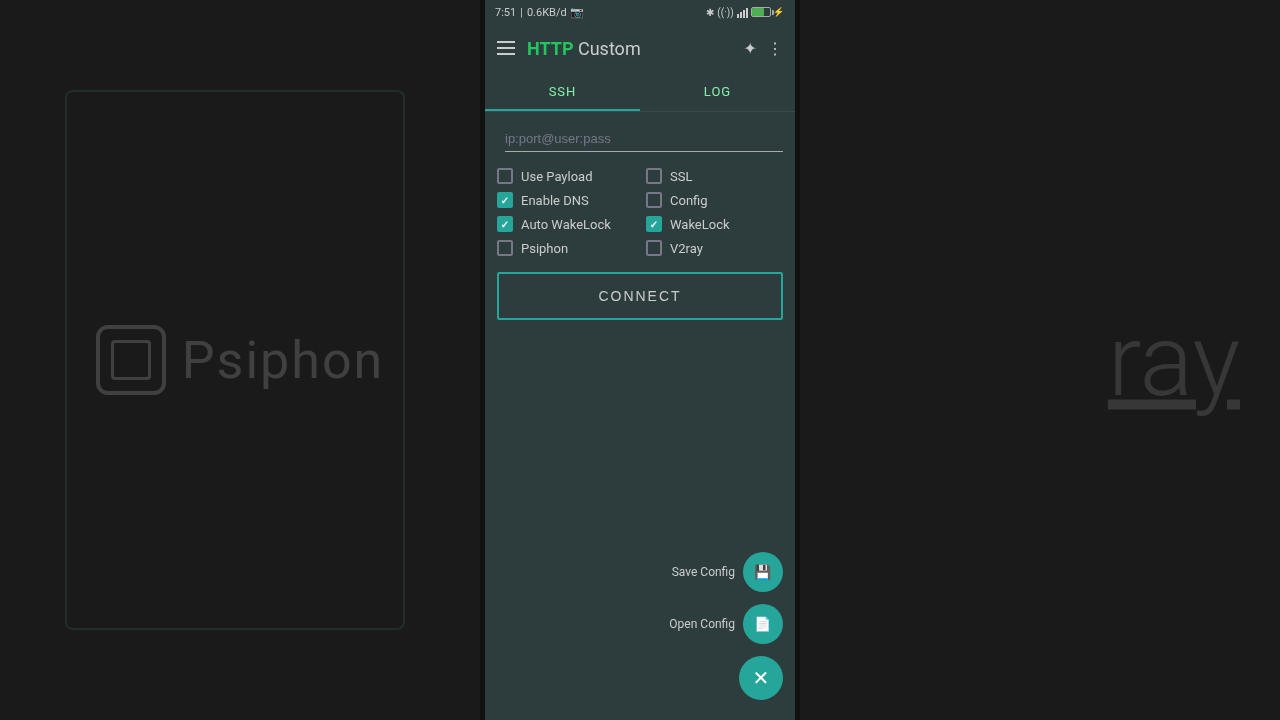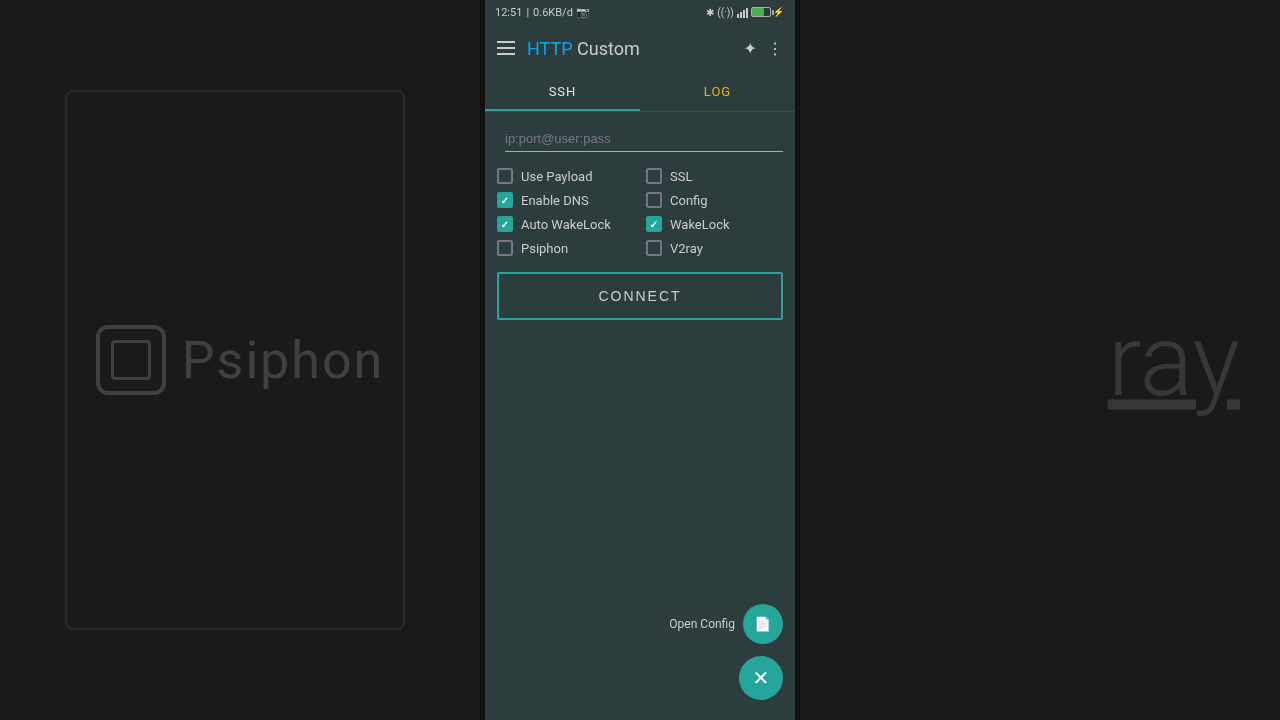--- a/index.html
+++ b/index.html
@@ -157,21 +157,22 @@
       display: block; width: 18px; height: 2px; background: #ccc;
     }
 
     .app-title {
       flex: 1;
       font-size: 18px;
       color: #ccc;
     }
 
     .app-title .http {
-      color: #0ea5e9;
+      color: #22c55e;
+      font-weight: bold;
     }
 
     .app-title .custom {
       color: #ccc;
     }
 
     .header-icons {
       display: flex; gap: 10px; align-items: center;
     }
 
@@ -184,28 +185,28 @@
       display: flex;
       background: #2d3d3d;
       border-bottom: 1px solid #3a4a4a;
     }
 
     .tab {
       flex: 1;
       text-align: center;
       padding: 12px 0;
       font-size: 13px;
-      color: #eab308;
+      color: #86efac;
       cursor: pointer;
       letter-spacing: 1px;
       position: relative;
     }
 
     .tab.active {
-      color: #e5e5e5;
+      color: #86efac;
     }
 
     .tab.active::after {
       content: '';
       position: absolute;
       bottom: 0; left: 0; right: 0;
       height: 2px;
       background: #26a69a;
     }
 
@@ -371,21 +372,21 @@
 </div>
 
 <div class="bg-right">
   <span class="ray-text">ray</span>
 </div>
 
 <div class="phone-container">
 
   <div class="status-bar">
     <div class="status-left">
-      <span>12:51</span>
+      <span>7:51</span>
       <span> | </span>
       <span>0.6KB/d</span>
       <span>📷</span>
     </div>
     <div class="status-right">
       <span style="font-size:10px">✱</span>
       <span style="font-size:10px">((·))</span>
       <div class="signal-bars">
         <span style="height:4px"></span>
         <span style="height:6px"></span>
@@ -471,20 +472,26 @@
 
     </div>
 
     
     <button class="connect-btn">CONNECT</button>
 
   </div>
 
   <div class="fab-area">
     <div class="fab-row">
+      <span class="fab-label">Save Config</span>
+      <button class="fab-btn">
+        <span style="font-size:14px">💾</span>
+      </button>
+    </div>
+    <div class="fab-row">
       <span class="fab-label">Open Config</span>
       <button class="fab-btn">
         <span style="font-size:14px">📄</span>
       </button>
     </div>
     <div class="fab-row">
       <button class="fab-close-btn">
         <span>✕</span>
       </button>
     </div>

